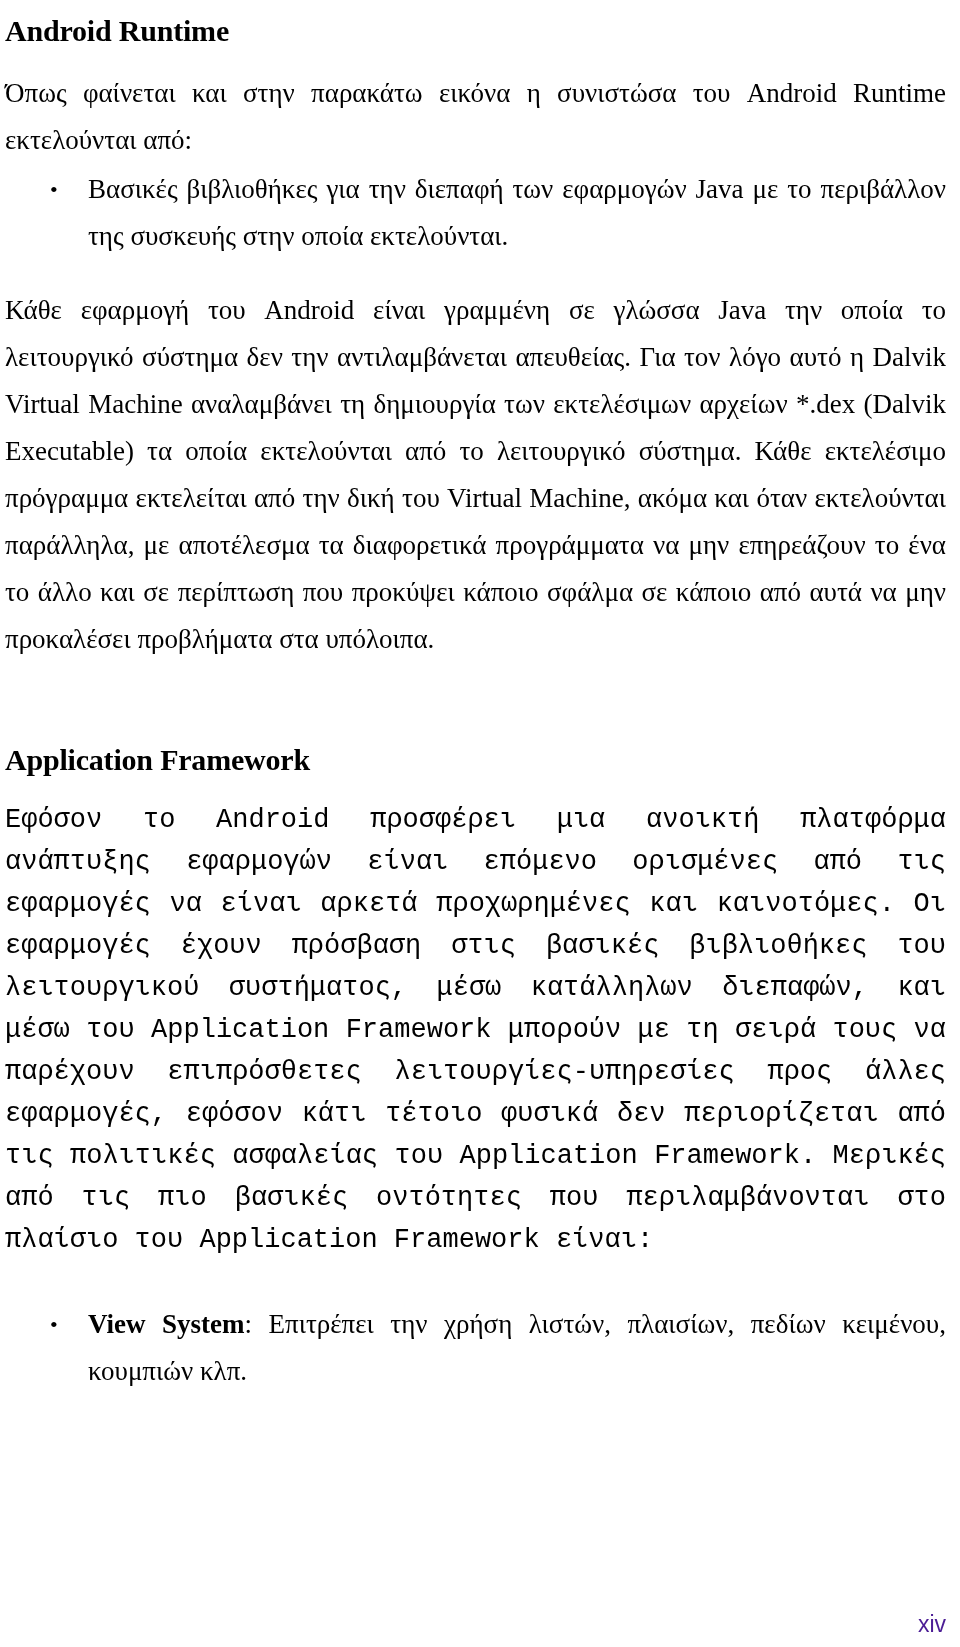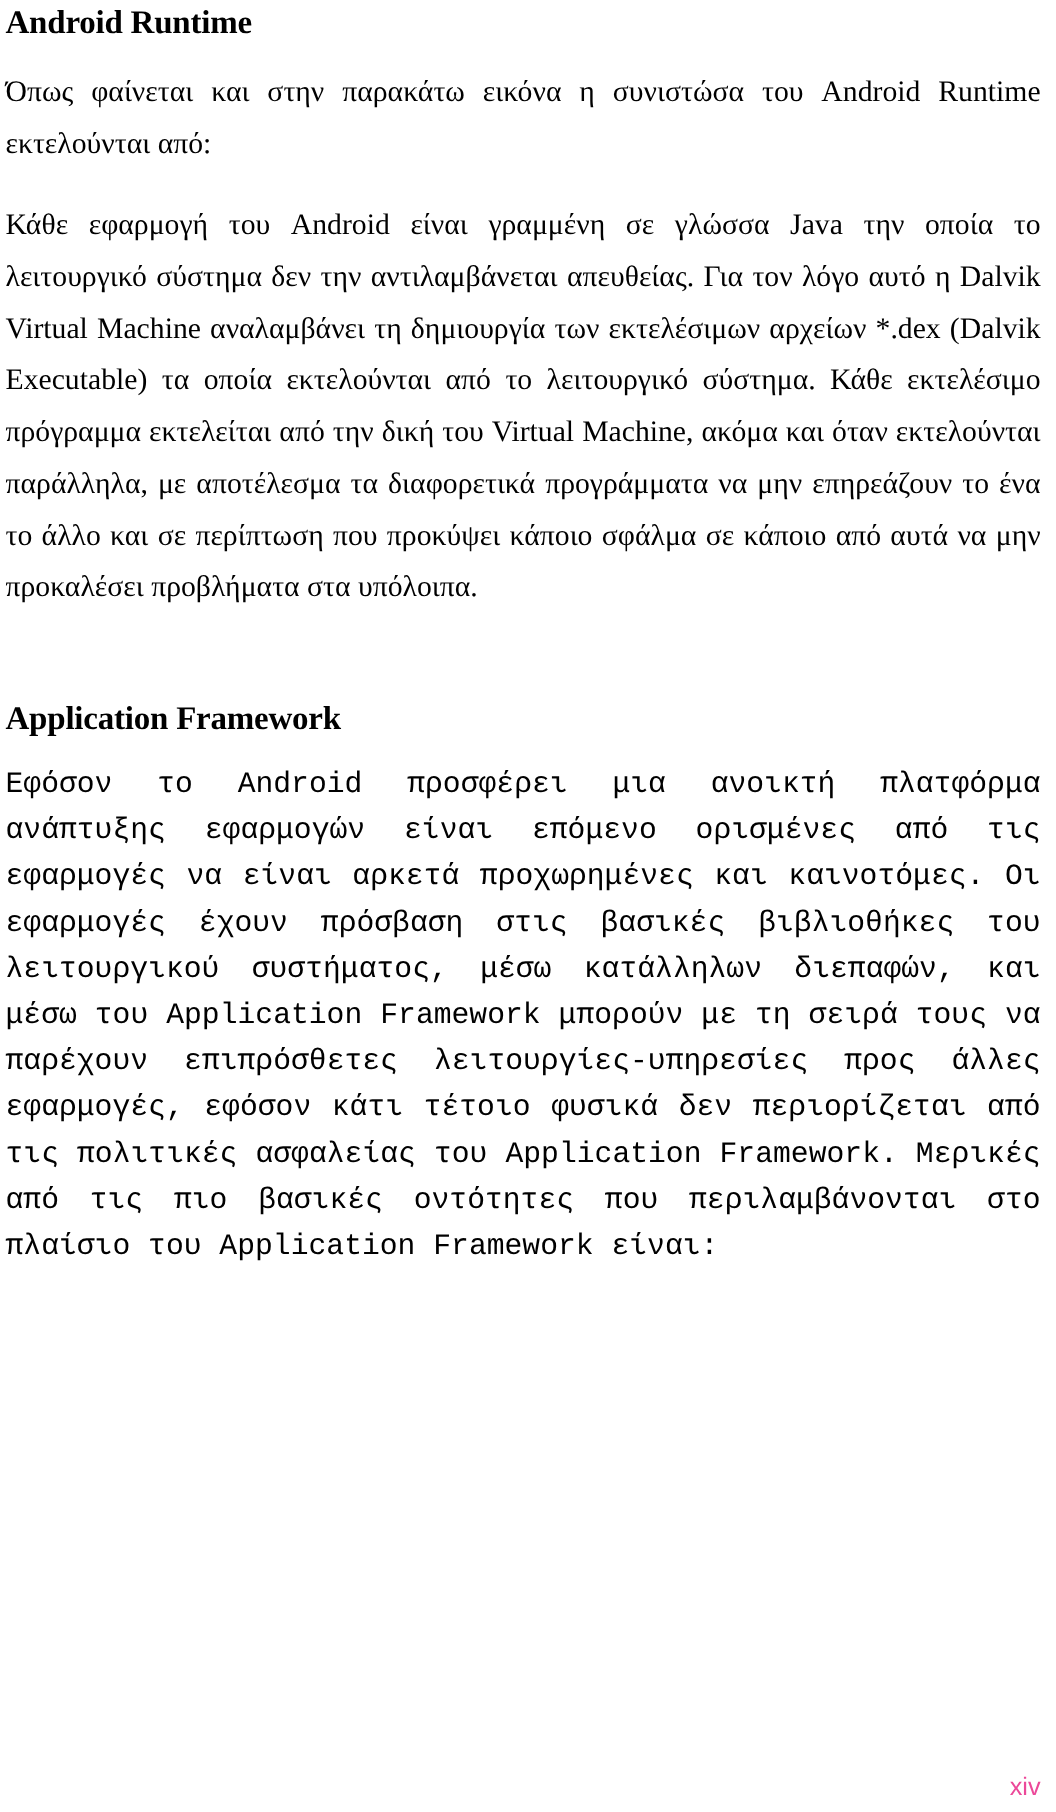--- a/index.html
+++ b/index.html
@@ -30,21 +30,21 @@
   .section-heading {
     font-weight: bold;
     font-size: 30px;
     line-height: 34px;
     letter-spacing: -0.2px;
     margin: 0;
     text-align: left;
   }
 
   #heading-android-runtime {
-    padding-top: 4px;
+    padding-top: 14px;
   }
 
   #heading-application-framework {
     padding-top: 6px;
   }
 
   
   .body-par {
     font-size: 27px;
     text-align: justify;
@@ -98,44 +98,50 @@
   b, .bold { font-weight: bold; }
 
   
   .page-number {
     position: absolute;
     right: 14px;
     bottom: 10px;
     font-family: "Liberation Sans", "DejaVu Sans", sans-serif;
     font-size: 23px;
     line-height: 26px;
-    color: #ec4899;
+    color: #4c1d95;
   }
 
   .spacer-block { height: 74px; }
   .spacer-block-sm { height: 40px; }
 </style>
 </head>
 <body>
 
 <div class="page">
 
   <h1 class="section-heading" id="heading-android-runtime">Android Runtime</h1>
 
   <p class="body-par spaced-wide par-gap-md">Όπως φαίνεται και στην παρακάτω εικόνα η συνιστώσα του Android Runtime εκτελούνται από:</p>
 
   <ul class="bullet-list spaced-wide">
+    <li class="li-gap">Βασικές βιβλιοθήκες για την διεπαφή των εφαρμογών Java με το περιβάλλον της συσκευής στην οποία εκτελούνται.</li>
   </ul>
 
   <p class="body-par spaced-wide par-gap-lg">Κάθε εφαρμογή του Android είναι γραμμένη σε γλώσσα Java την οποία το λειτουργικό σύστημα δεν την αντιλαμβάνεται απευθείας. Για τον λόγο αυτό η Dalvik Virtual Machine αναλαμβάνει τη δημιουργία των εκτελέσιμων αρχείων *.dex (Dalvik Executable) τα οποία εκτελούνται από το λειτουργικό σύστημα. Κάθε εκτελέσιμο πρόγραμμα εκτελείται από την δική του Virtual Machine, ακόμα και όταν εκτελούνται παράλληλα, με αποτέλεσμα τα διαφορετικά προγράμματα να μην επηρεάζουν το ένα το άλλο και σε περίπτωση που προκύψει κάποιο σφάλμα σε κάποιο από αυτά να μην προκαλέσει προβλήματα στα υπόλοιπα.</p>
 
   <div class="spacer-block"></div>
 
   <h1 class="section-heading" id="heading-application-framework">Application Framework</h1>
 
   <p class="body-par spaced-tight par-gap-md">Εφόσον το Android προσφέρει μια ανοικτή πλατφόρμα ανάπτυξης εφαρμογών είναι επόμενο ορισμένες από τις εφαρμογές να είναι αρκετά προχωρημένες και καινοτόμες. Οι εφαρμογές έχουν πρόσβαση στις βασικές βιβλιοθήκες του λειτουργικού συστήματος, μέσω κατάλληλων διεπαφών, και μέσω του Application Framework μπορούν με τη σειρά τους να παρέχουν επιπρόσθετες λειτουργίες-υπηρεσίες προς άλλες εφαρμογές, εφόσον κάτι τέτοιο φυσικά δεν περιορίζεται από τις πολιτικές ασφαλείας του Application Framework. Μερικές από τις πιο βασικές οντότητες που περιλαμβάνονται στο πλαίσιο του Application Framework είναι:</p>
 
   <div class="spacer-block-sm"></div>
 
+  <ul class="bullet-list spaced-wide">
+    <li>
+      <b>View System</b><span>: </span><span>Επιτρέπει την χρήση λιστών, πλαισίων, πεδίων κειμένου, κουμπιών κλπ.</span>
+    </li>
+  </ul>
 
   <div class="page-number">xiv</div>
 
 </div>
 
 </body></html>

